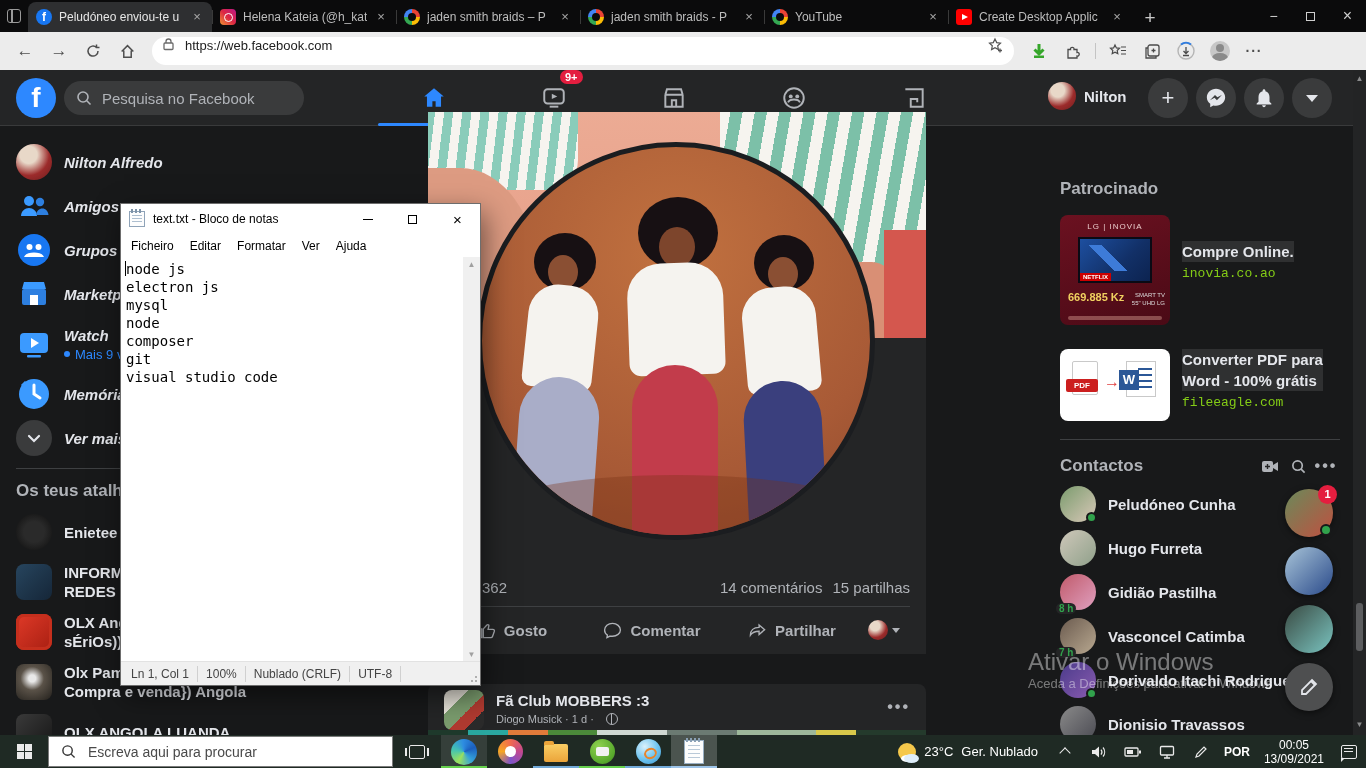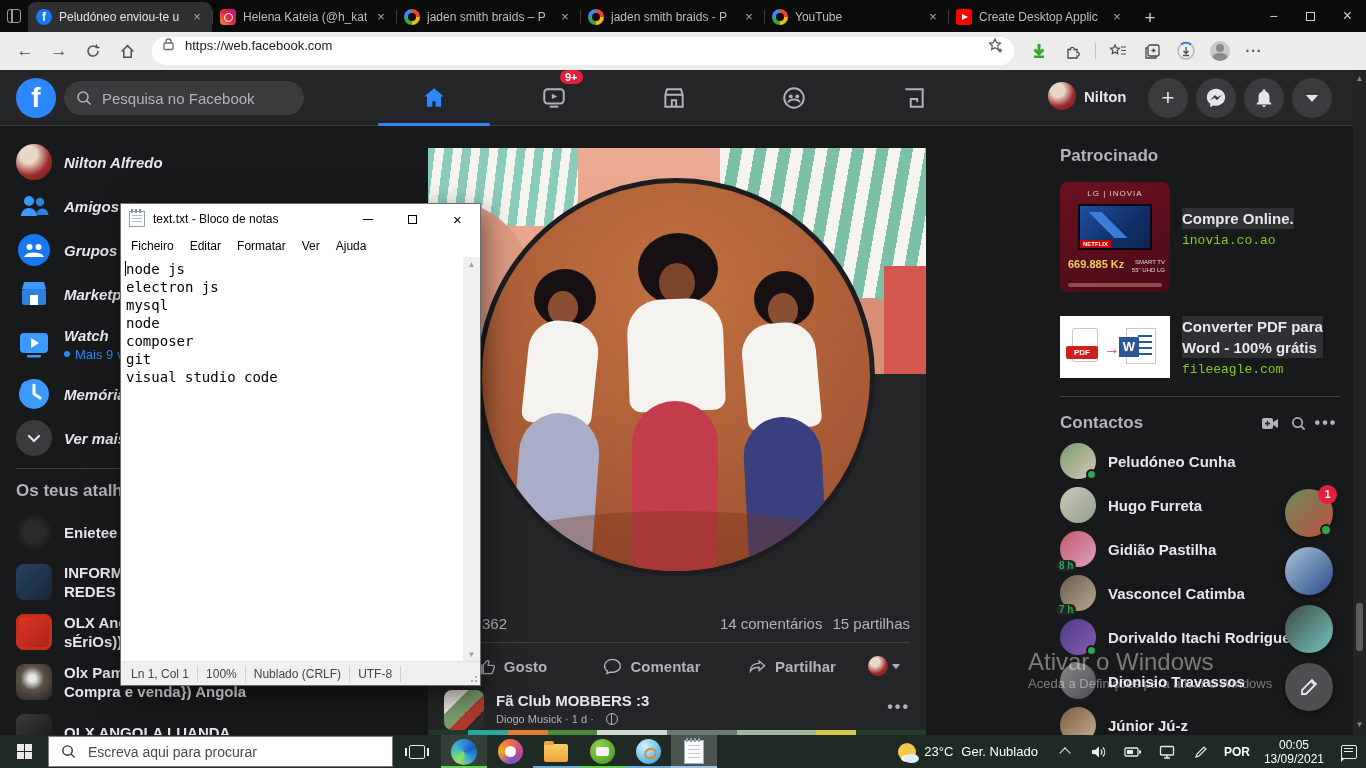--- a/index.html
+++ b/index.html
@@ -112,33 +112,33 @@
   .p2-title{position:absolute;left:68px;top:8px;color:#e4e6eb;font-size:15px;font-weight:bold;}
   .p2-sub{position:absolute;left:68px;top:29px;color:#b0b3b8;font-size:11px;display:flex;align-items:center;gap:12px;}
   .globe{width:12px;height:12px;border:1px solid #b0b3b8;border-radius:50%;position:relative;}
   .globe::after{content:"";position:absolute;left:4.5px;top:0;bottom:0;width:1px;background:#b0b3b8;}
   .p2-dots{position:absolute;right:16px;top:14px;color:#b0b3b8;font-weight:bold;letter-spacing:2px;}
   .p2-dots::after{content:"•••";}
   .p2-photo{position:absolute;left:0;top:46px;width:498px;height:44px;background:linear-gradient(90deg,#1f3a2c 0 8%, #2aa8a0 8% 16%,#e07b3a 16% 24%,#4b8a3a 24% 34%,#cfd8d2 34% 48%,#6b7a72 48% 62%,#9db89a 62% 78%,#d8c84a 78% 86%,#243a2c 86%);}
 
   
   .fbright{position:absolute;left:1044px;top:126px;width:312px;padding-top:20px;}
-  .r-header{color:#b0b3b8;font-size:17px;font-weight:bold;padding:0 16px;height:24px;}
+  .r-header{color:#b0b3b8;font-size:17px;font-weight:bold;padding:0 16px;height:24px;margin-top:33px;}
   .ad{display:flex;gap:12px;padding:12px 16px 0 16px;}
   .ad-txt .hl{color:#e4e6eb;font-size:15px;font-weight:bold;line-height:21px;}
   .ad-txt .dom{color:#84cc16;font-size:13px;margin-top:4px;font-family:Liberation Mono, monospace;}
   .ad1-img{width:110px;height:110px;flex:0 0 110px;border-radius:8px;background:linear-gradient(160deg,#6b1120,#4a0a16);position:relative;overflow:hidden;}
   .ad1-brand{position:absolute;left:0;top:7px;width:100%;text-align:center;color:#e8c9c9;font-size:8px;letter-spacing:1px;}
   .ad1-tv{position:absolute;left:18px;top:22px;width:74px;height:46px;background:linear-gradient(135deg,#1d4fa0,#123067 60%,#0c2350);border:2px solid #0a0a14;}
   .ad1-tv::after{content:"";position:absolute;left:8px;top:6px;width:40px;height:26px;background:linear-gradient(45deg,transparent 40%,#3d7bd8 40% 60%,transparent 60%);}
   .ad1-netflix{position:absolute;left:20px;top:58px;background:#c00;color:#fff;font-size:6px;font-weight:bold;padding:1px 3px;}
   .ad1-price{position:absolute;left:8px;top:76px;color:#f0d060;font-size:11px;font-weight:bold;}
   .ad1-spec{position:absolute;right:5px;top:76px;width:40px;color:#ddd;font-size:6px;text-align:right;line-height:8px;}
   .ad1-foot{position:absolute;left:8px;bottom:5px;width:94px;height:4px;background:rgba(255,200,180,.35);border-radius:2px;}
-  .ad2-img{width:110px;height:62px;flex:0 0 110px;border-radius:0;background:#fff;position:relative;}
+  .ad2-img{width:110px;height:72px;flex:0 0 110px;border-radius:8px;background:#fff;position:relative;}
   .pdf-icon{position:absolute;left:12px;top:12px;width:26px;height:34px;background:#fff;border:1px solid #c9c9c9;border-radius:2px;}
   .pdf-band{position:absolute;left:6px;top:30px;width:32px;height:13px;background:#cc1f1f;border-radius:2px;color:#fff;font-size:8px;font-weight:bold;text-align:center;line-height:13px;}
   .pdf-arrow{position:absolute;left:44px;top:24px;color:#e04040;font-size:16px;font-weight:bold;}
   .pdf-arrow::after{content:"→";}
   .word-icon{position:absolute;right:14px;top:12px;width:30px;height:36px;background:#fff;border:1px solid #c9c9c9;}
   .word-w{position:absolute;left:-8px;top:8px;width:20px;height:20px;background:#2b5797;color:#fff;font-weight:bold;font-size:13px;text-align:center;line-height:20px;}
   .word-lines{position:absolute;right:3px;top:6px;width:14px;height:24px;background:repeating-linear-gradient(#2b5797 0 2px,transparent 2px 6px);}
   .r-divider{height:1px;background:#3e4042;margin:18px 16px 10px 16px;}
   .contacts-head{display:flex;align-items:center;padding:0 16px;height:32px;}
   .contacts-head .r-title{color:#b0b3b8;font-size:17px;font-weight:bold;flex:1;}
@@ -488,21 +488,21 @@
     <div class="shortcut-row">
       <span class="sc-icon" style="background:radial-gradient(circle at 45% 40%,#e8e8e8 12%,#5a5248 40%,#23201c)"></span>
       <span class="lbl"><span>Olx Pamb</span><br><span>Compra e venda}) Angola</span></span>
     </div>
     <div class="shortcut-row">
       <span class="sc-icon" style="background:linear-gradient(135deg,#3a3a3a,#161616)"></span>
       <span class="lbl">OLX ANGOLA LUANDA</span>
     </div>
   </div>
 
-  <div class="card" style="left:428px;top:148px;width:498px;height:542px">
+  <div class="card" style="left:428px;top:112px;width:498px;height:542px">
     <div class="cover">
       <div class="stripesL"></div>
       <div class="armL"></div>
       <div class="stripesR"></div>
       <div class="legR"></div>
       <div class="redR"></div>
     </div>
     <div class="pfp">
 
       <div class="afro" style="left:52px;top:86px;width:62px;height:58px"></div>

